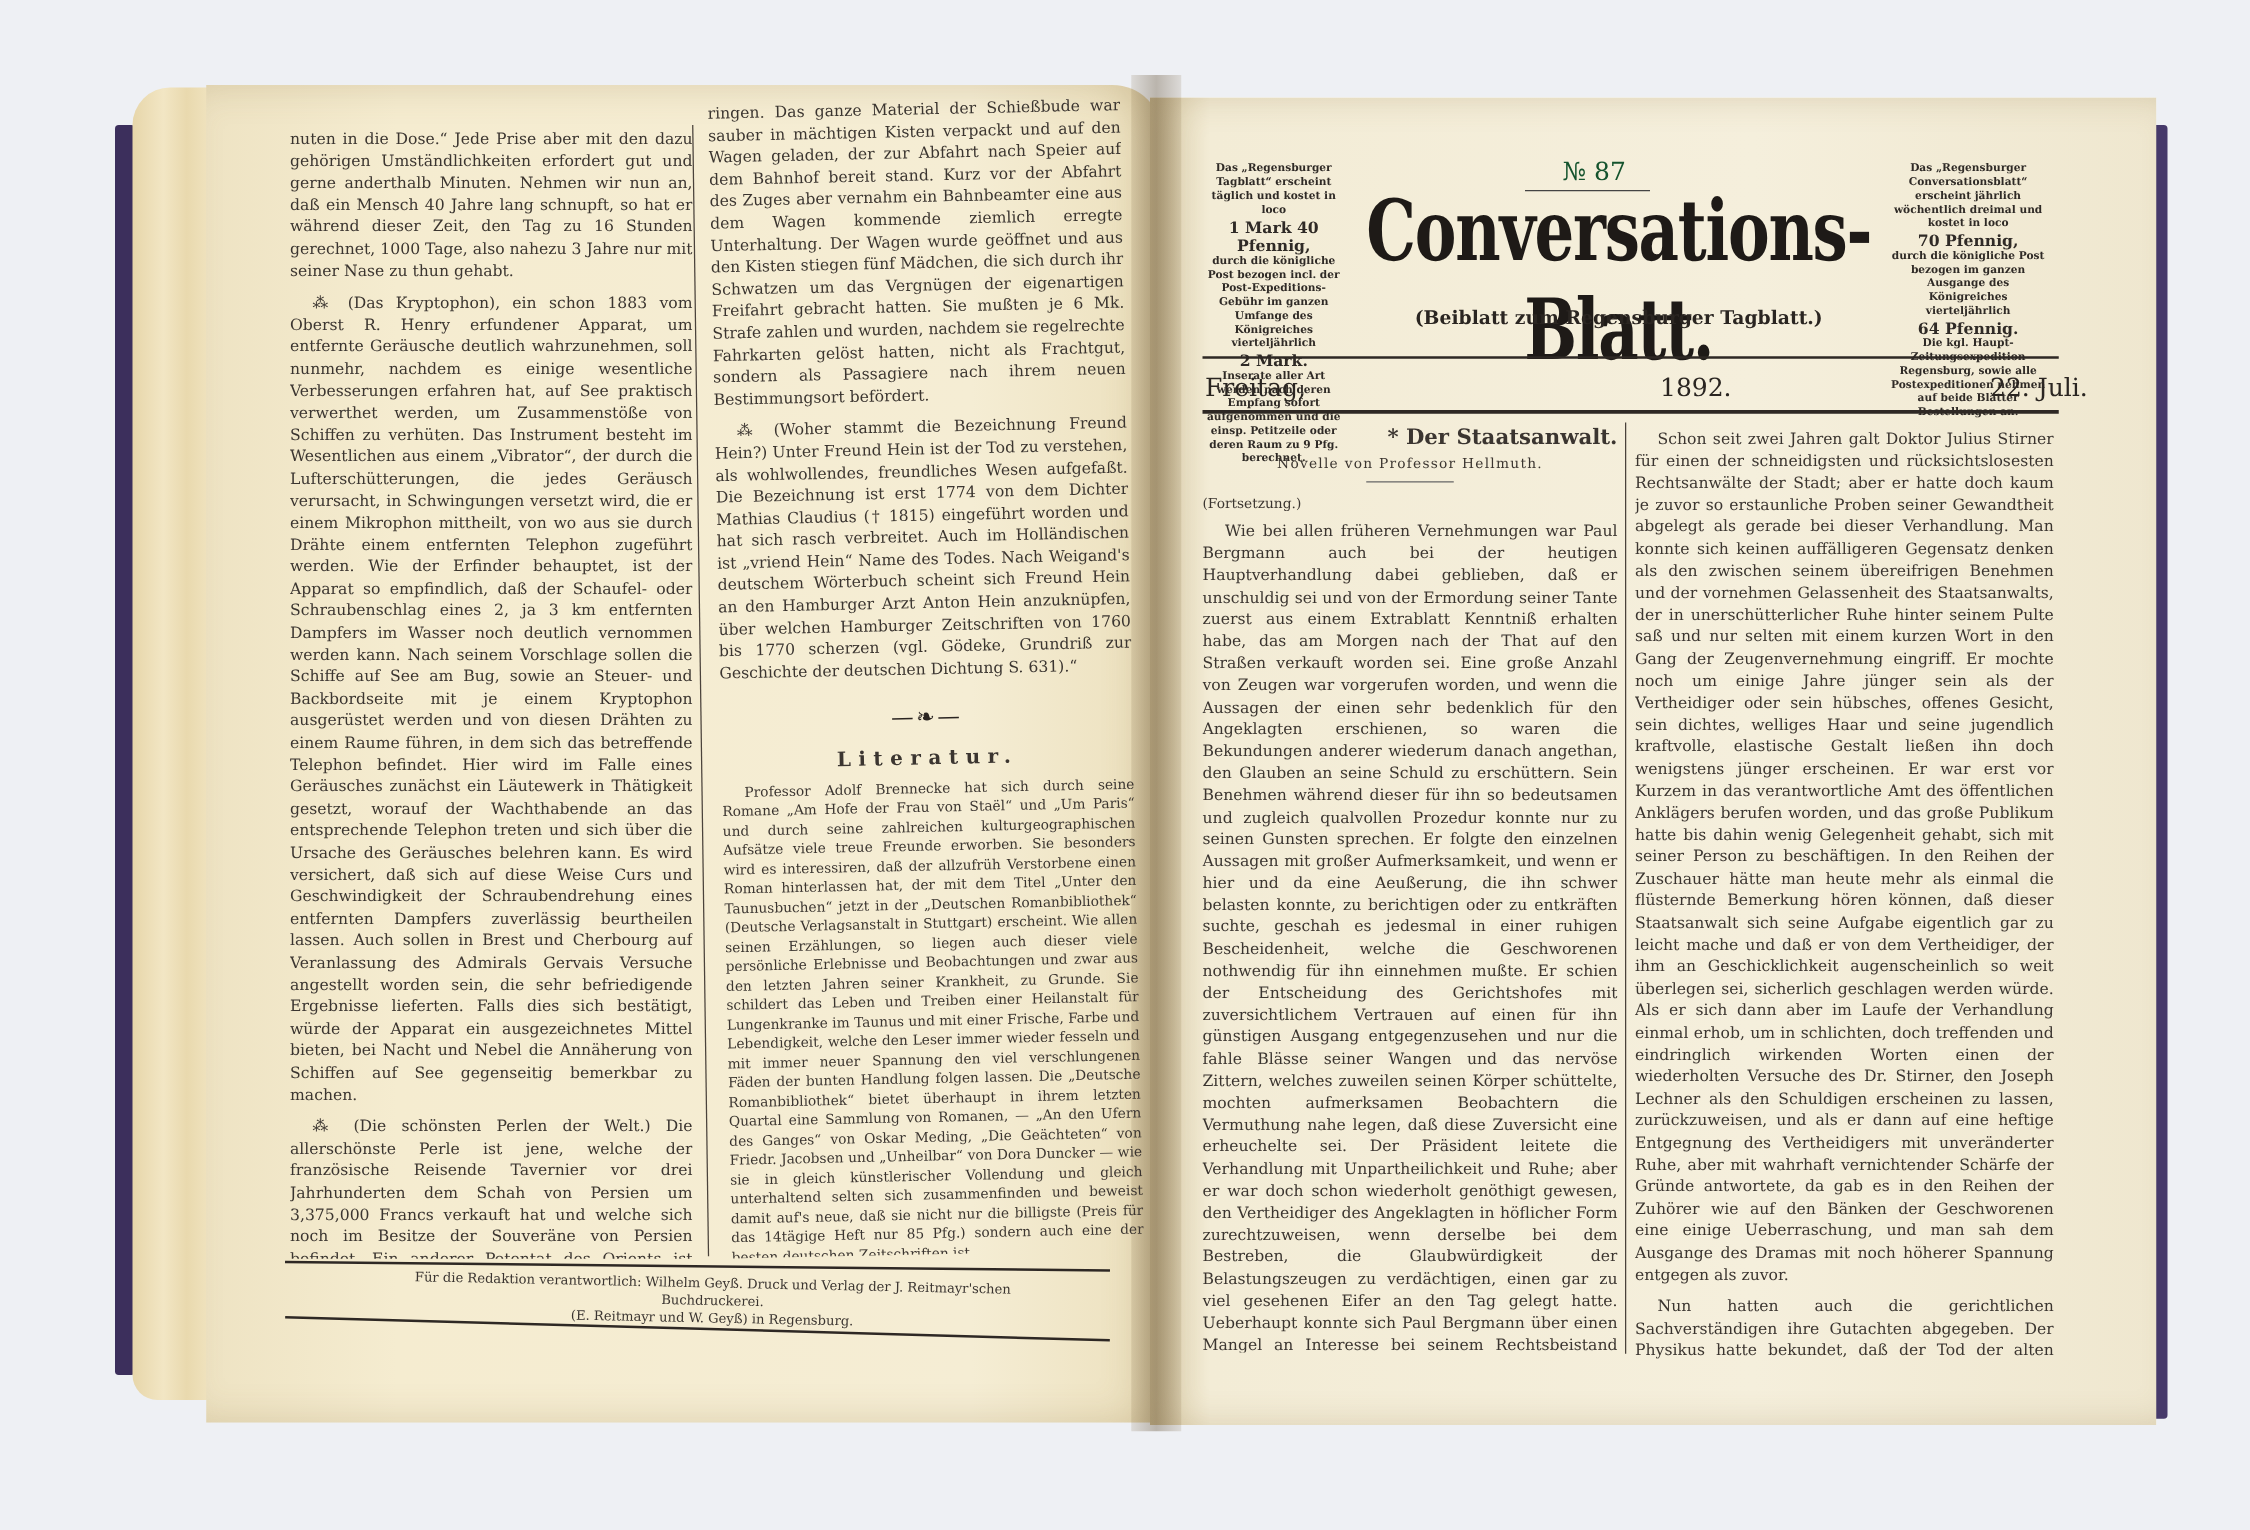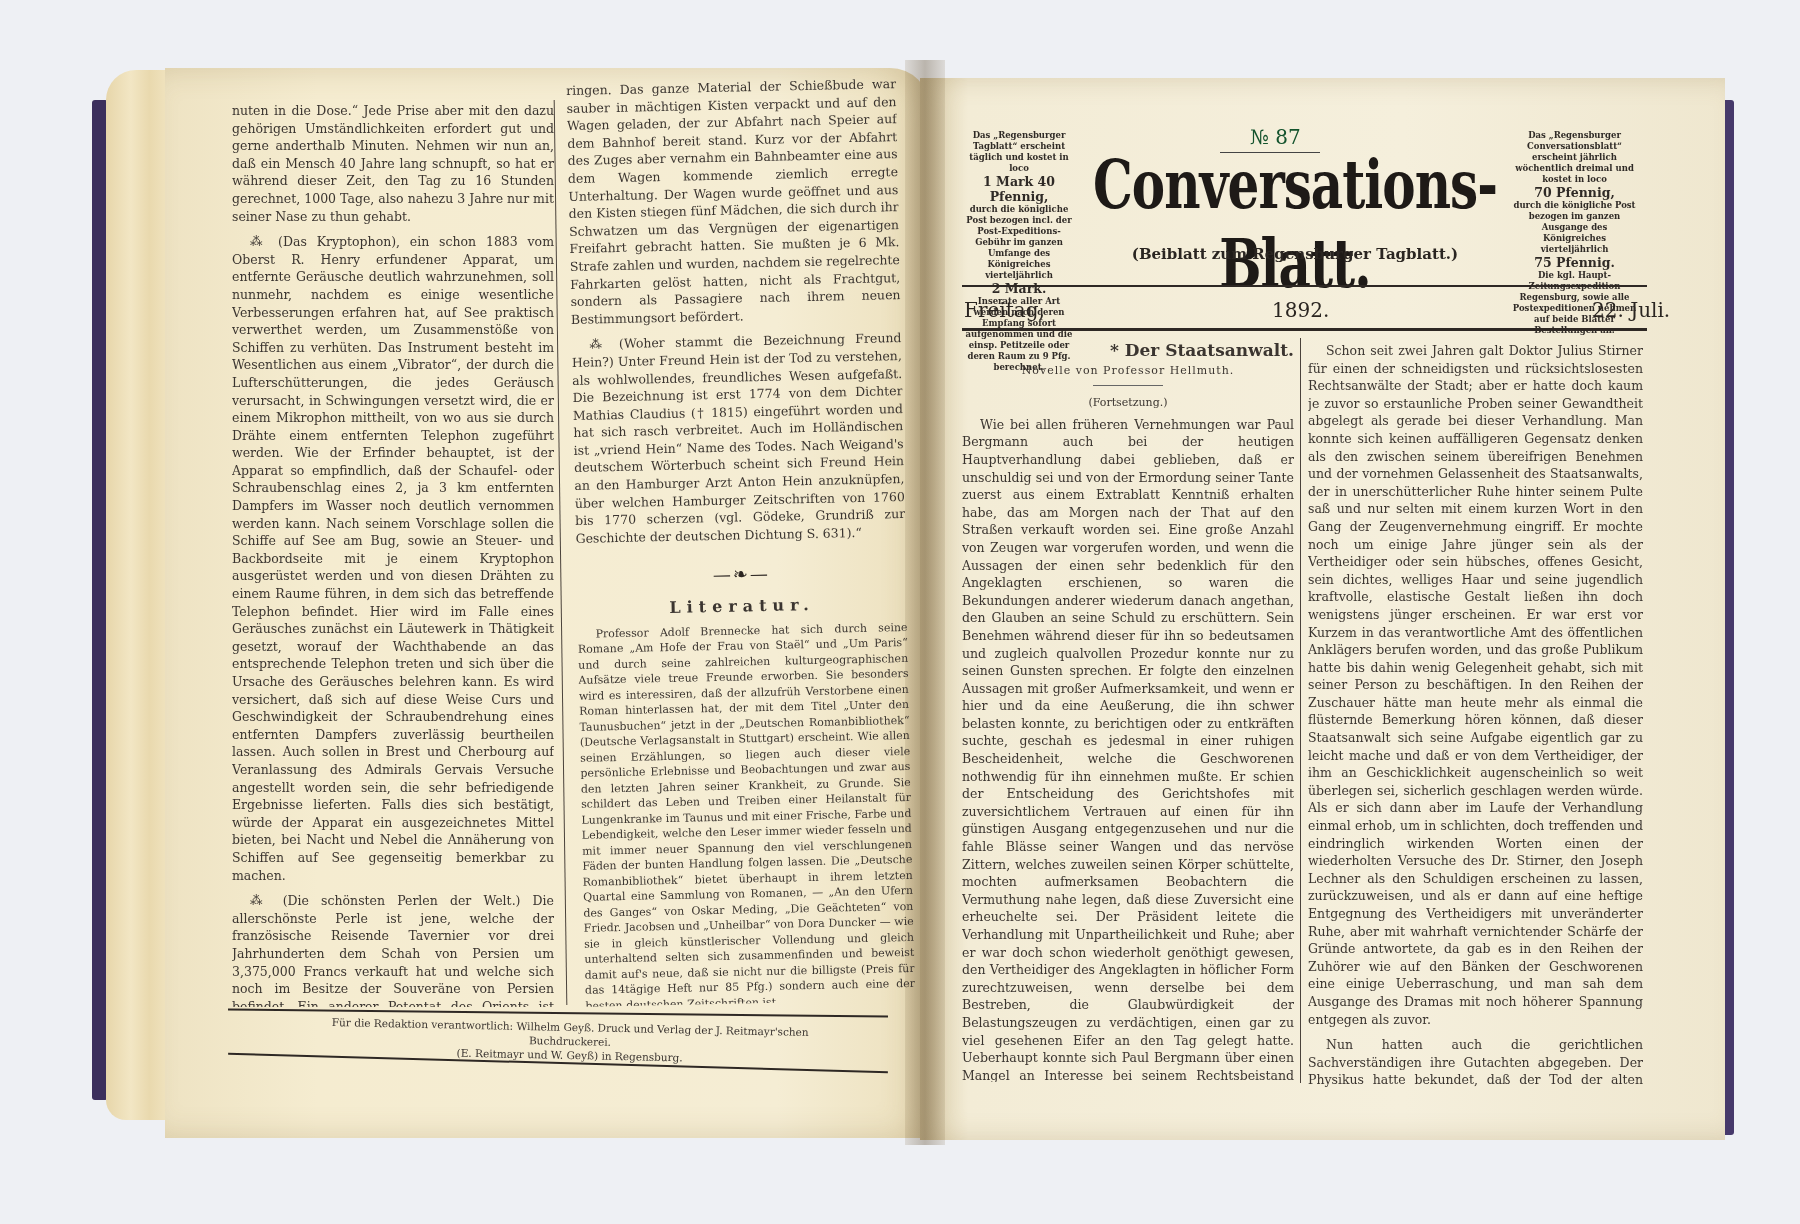--- a/index.html
+++ b/index.html
@@ -18,21 +18,21 @@
   .ornament{text-align:center;font-size:18px;letter-spacing:2px;color:#2b2521;}
   .small{font-size:11px;line-height:15.5px;}
   .masthead-title{position:absolute;left:1090px;top:165px;width:410px;text-align:center;font-family:"DejaVu Serif",serif;font-weight:bold;font-size:50px;letter-spacing:-1px;color:#1e1a17;transform:scaleY(1.35);}
   .num{position:absolute;left:1250px;top:125px;font-size:20px;color:#14532d;}
   .sub{position:absolute;left:1090px;top:245px;width:410px;text-align:center;font-size:15px;font-weight:bold;color:#2a2521;}
   .side-box{position:absolute;font-size:8.5px;line-height:11px;color:#2f2a26;text-align:center;font-weight:bold;}
   .side-box b{font-size:12.5px;display:block;line-height:15px;}
   .dateline{position:absolute;top:298px;font-size:20px;color:#2a2521;}
   .article-title{text-align:right;font-weight:bold;font-size:17px;margin:0;}
   .byline{text-align:center;font-size:11px;margin:2px 0 6px;letter-spacing:1px;}
-  .fort{text-align:center;font-size:11px;margin:4px 0 4px;}
+  .fort{text-align:left;font-size:11px;margin:4px 0 4px;}
   .footer{position:absolute;left:290px;top:1020px;width:560px;font-size:10.5px;text-align:center;line-height:14px;color:#3a3430;transform:rotate(1.2deg);}
 </style>
 </head>
 <body>
 
 <div class="cover-l"></div>
 <div class="cover-r"></div>
 <div class="edge-l"></div>
 
 <div class="page-l"></div>
@@ -71,27 +71,27 @@
   <span>Inserate aller Art werden nach deren Empfang sofort aufgenommen und die einsp. Petitzeile oder deren Raum zu 9 Pfg. berechnet.</span>
 </div>
 <div class="num">№ 87</div>
 <div style="position:absolute;left:1220px;top:152px;width:100px;height:1px;background:#444;"></div>
 <div class="masthead-title">Conversations-Blatt.</div>
 <div class="sub">(Beiblatt zum Regensburger Tagblatt.)</div>
 <div class="side-box" style="left:1512px;top:130px;width:125px;">
   <span>Das „Regensburger Conversationsblatt“ erscheint jährlich wöchentlich dreimal und kostet in loco</span>
   <b>70 Pfennig,</b>
   <span>durch die königliche Post bezogen im ganzen Ausgange des Königreiches vierteljährlich</span>
-  <b>75 Pfennig.</b>
+  <b>64 Pfennig.</b>
   <span>Die kgl. Haupt-Zeitungsexpedition Regensburg, sowie alle Postexpeditionen nehmen auf beide Blätter Bestellungen an.</span>
 </div>
 
 <div class="hrule" style="left:962px;top:285px;width:685px;"></div>
 <div class="dateline" style="left:964px;">Freitag,</div>
-<div class="dateline" style="left:1272px;">1892.</div>
+<div class="dateline" style="left:1328px;">1892.</div>
 <div class="dateline" style="left:1592px;">22. Juli.</div>
 <div class="hrule" style="left:962px;top:328px;width:685px;height:3px;"></div>
 
 <div class="col" style="left:962px;top:342px;width:332px;height:740px;overflow:hidden;">
   <div class="article-title">* Der Staatsanwalt.</div>
   <div class="byline">Novelle von Professor Hellmuth.</div>
   <div style="width:70px;height:1px;background:#666;margin:0 auto 8px;"></div>
   <div class="fort">(Fortsetzung.)</div>
   <p>Wie bei allen früheren Vernehmungen war Paul Bergmann auch bei der heutigen Hauptverhandlung dabei geblieben, daß er unschuldig sei und von der Ermordung seiner Tante zuerst aus einem Extrablatt Kenntniß erhalten habe, das am Morgen nach der That auf den Straßen verkauft worden sei. Eine große Anzahl von Zeugen war vorgerufen worden, und wenn die Aussagen der einen sehr bedenklich für den Angeklagten erschienen, so waren die Bekundungen anderer wiederum danach angethan, den Glauben an seine Schuld zu erschüttern. Sein Benehmen während dieser für ihn so bedeutsamen und zugleich qualvollen Prozedur konnte nur zu seinen Gunsten sprechen. Er folgte den einzelnen Aussagen mit großer Aufmerksamkeit, und wenn er hier und da eine Aeußerung, die ihn schwer belasten konnte, zu berichtigen oder zu entkräften suchte, geschah es jedesmal in einer ruhigen Bescheidenheit, welche die Geschworenen nothwendig für ihn einnehmen mußte. Er schien der Entscheidung des Gerichtshofes mit zuversichtlichem Vertrauen auf einen für ihn günstigen Ausgang entgegenzusehen und nur die fahle Blässe seiner Wangen und das nervöse Zittern, welches zuweilen seinen Körper schüttelte, mochten aufmerksamen Beobachtern die Vermuthung nahe legen, daß diese Zuversicht eine erheuchelte sei. Der Präsident leitete die Verhandlung mit Unpartheilichkeit und Ruhe; aber er war doch schon wiederholt genöthigt gewesen, den Vertheidiger des Angeklagten in höflicher Form zurechtzuweisen, wenn derselbe bei dem Bestreben, die Glaubwürdigkeit der Belastungszeugen zu verdächtigen, einen gar zu viel gesehenen Eifer an den Tag gelegt hatte. Ueberhaupt konnte sich Paul Bergmann über einen Mangel an Interesse bei seinem Rechtsbeistand wahrlich nicht beklagen. Der lange, schmalschulterige, etwa zweiunddreißigjährige Mann, dem der schwarze Amtstalar in unschönen Falten um die hageren Glieder schlotterte, war von einem Feuer und von einer Beweglichkeit, wie wenn es sich um die Vertheidigung seines eigenen Schicksals handle. Seine scharfen, grauen Augen hefteten sich durchdringend auf das Gesicht jedes Zeugen, dessen Worte eine ungünstige Wendung in dem Geschick seines Klienten herbeizuführen drohten, und wenn er sich dann von dem Präsidenten die Erlaubniß erbeten hatte, selbst zu inquiriren, so wußte er diese durch die düstere Majestät des Gerichtssaales ohnedies befangen gemachten Personen mit seinen Kreuz- und Querfragen jedesmal in die vollste Verwirrung zu treiben.</p>
 </div>

